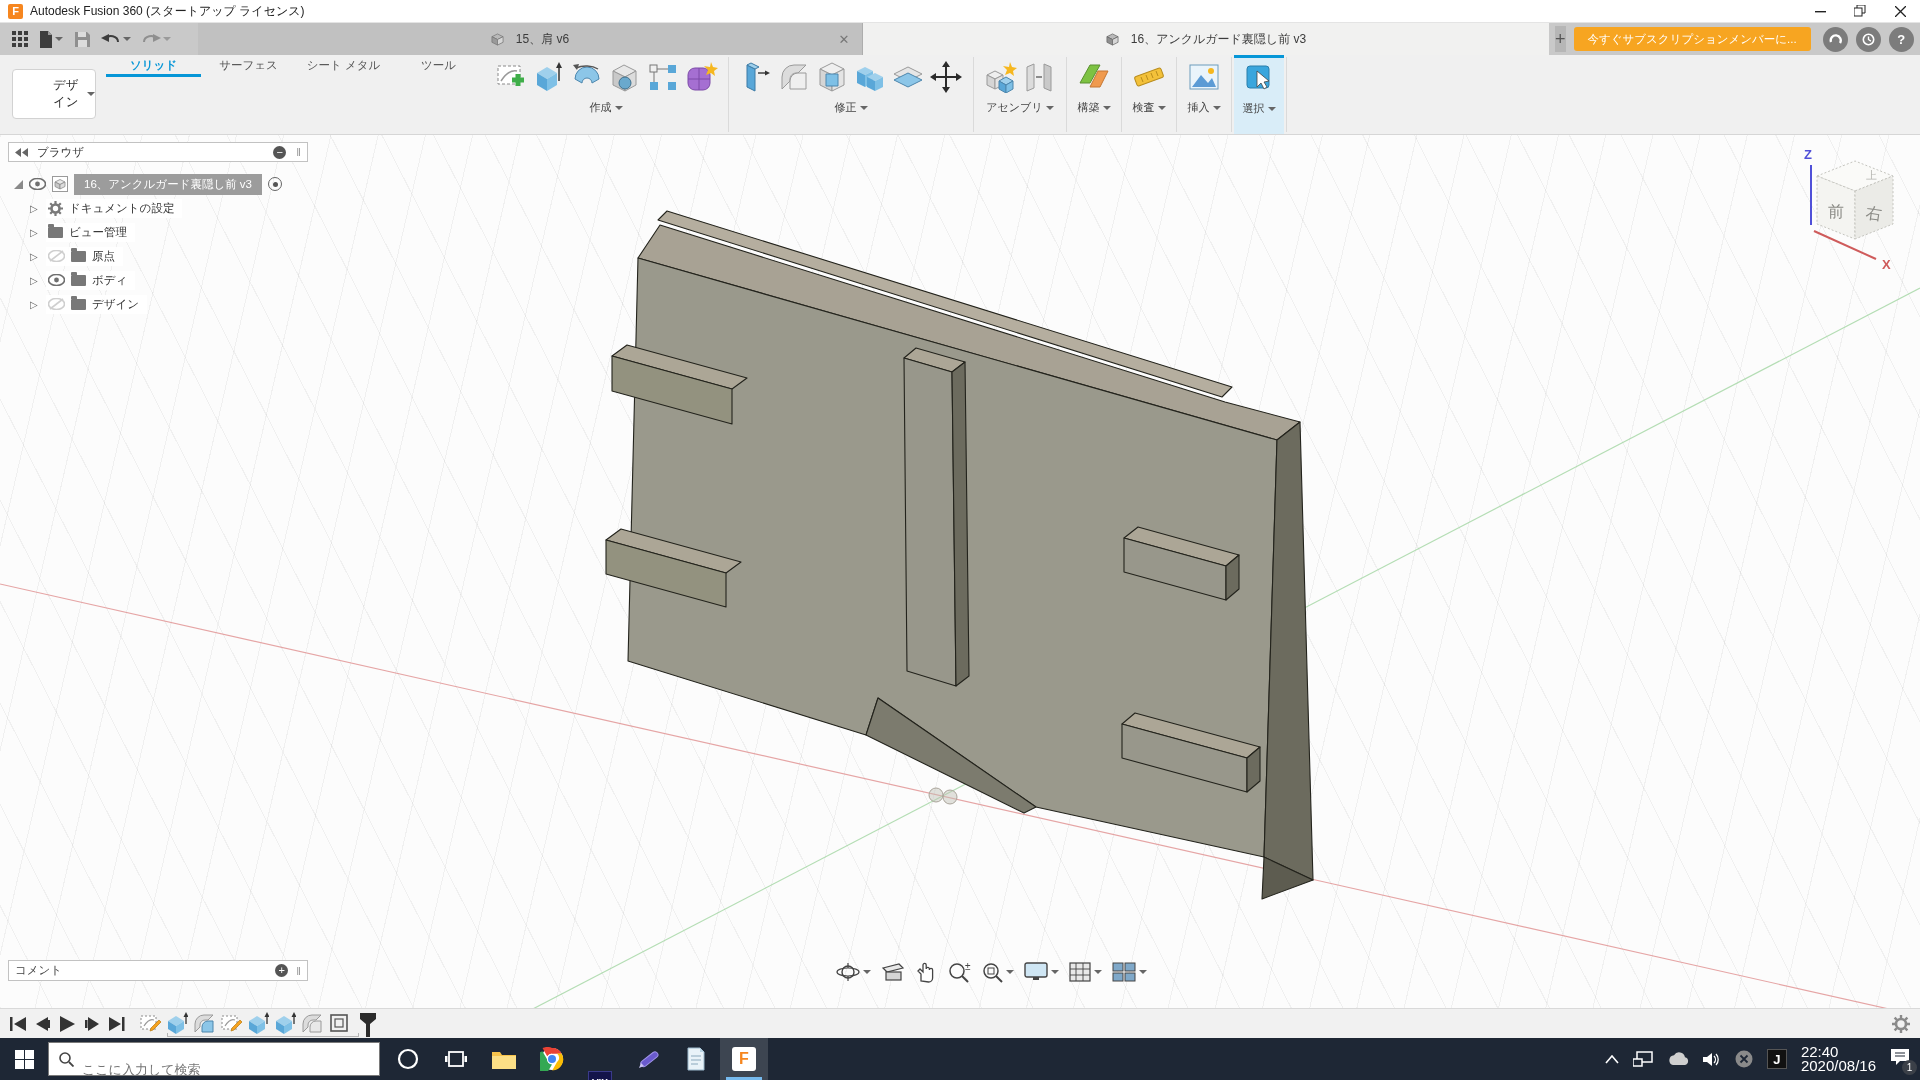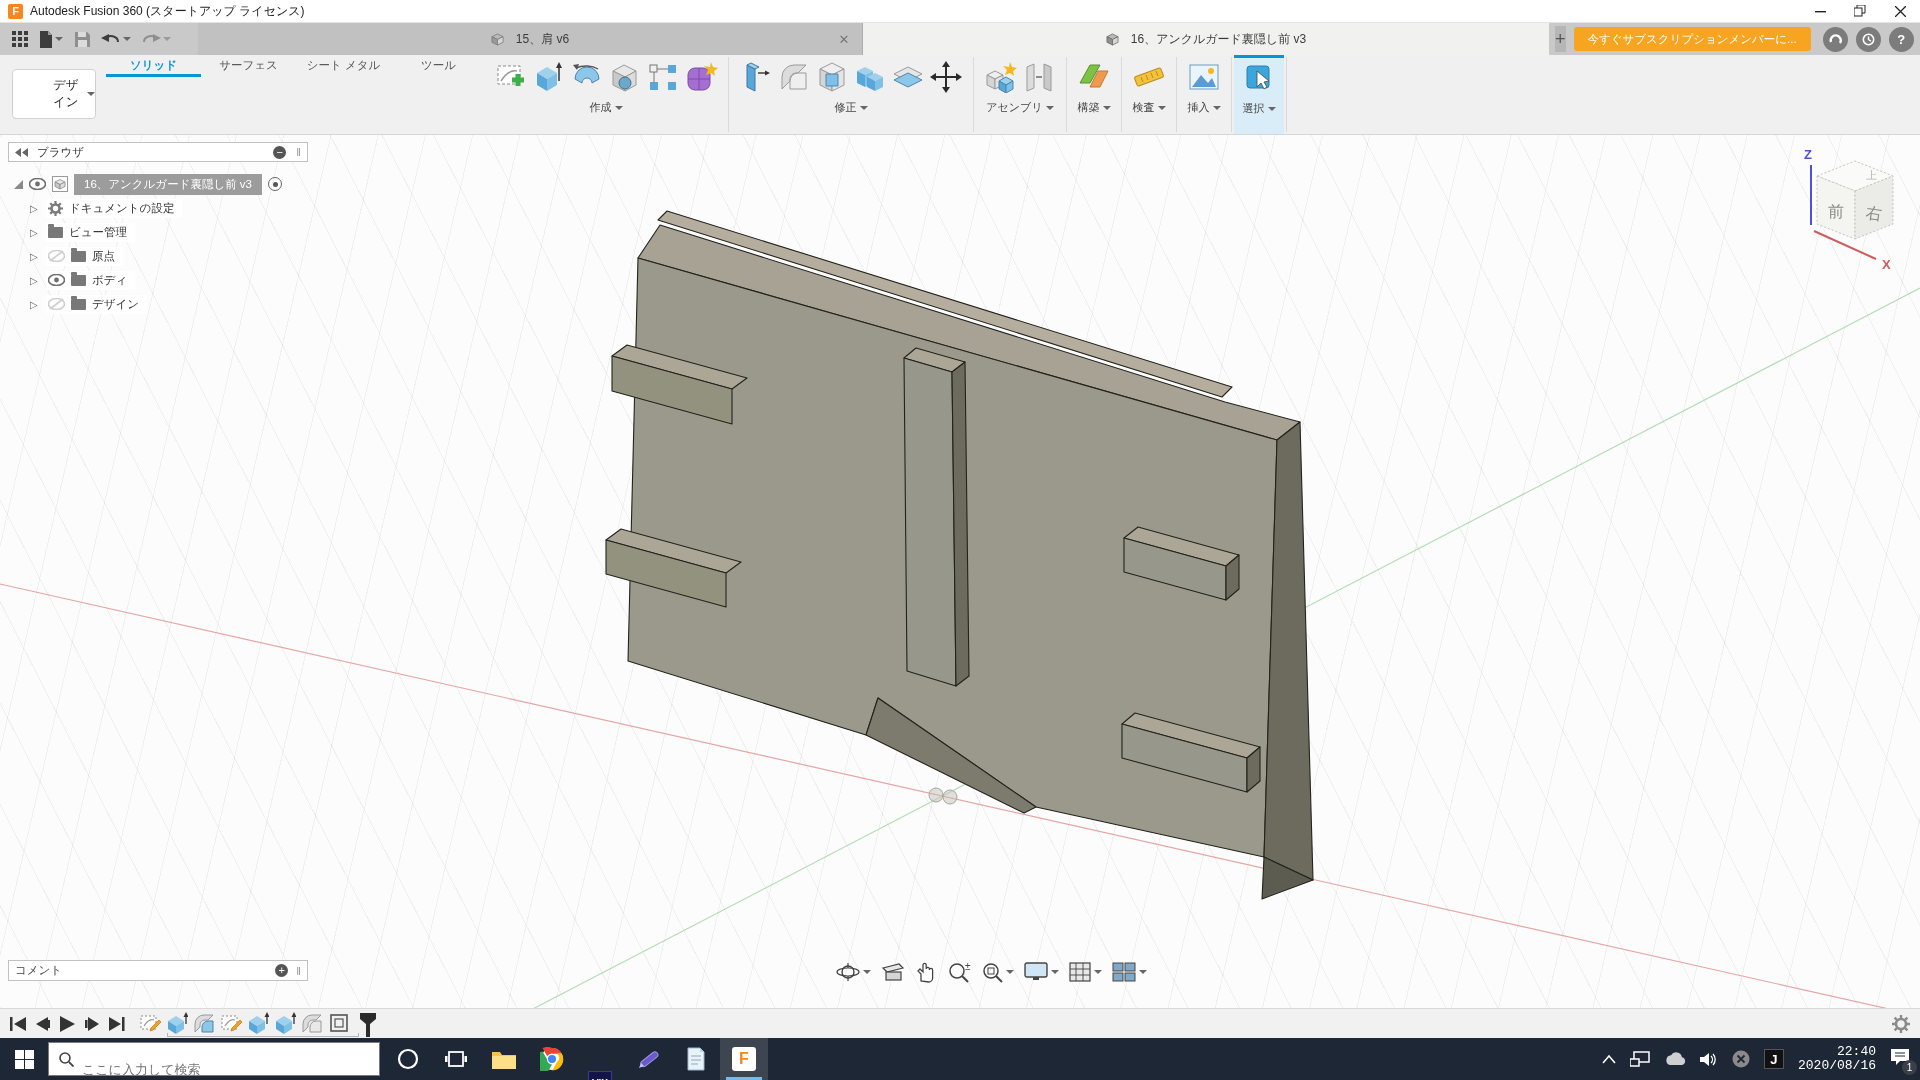--- a/index.html
+++ b/index.html
@@ -111,21 +111,21 @@
   .startbtn { width:48px; display:flex; align-items:center; justify-content:center; }
   .searchbox { width:332px; margin:4px 4px 4px 0; background:#fff; border:1px solid #7a7a7a;
     display:flex; align-items:center; gap:8px; padding:0 10px; }
   .searchbox input { border:none; outline:none; font-size:13px; color:#333; width:260px; background:transparent;
     font-family:"Liberation Sans","DejaVu Sans",sans-serif;margin-top:20px;}
   .tbicons { display:flex; }
   .tbslot { width:48px; display:flex; align-items:center; justify-content:center; position:relative;}
   .tbslot.active { background:rgba(255,255,255,0.14); }
   .tbslot.active::after { content:""; position:absolute; left:6px; right:6px; bottom:0; height:3px; background:#76b9ed;}
   .tray { margin-left:auto; display:flex; align-items:center; gap:14px; padding-right:10px; color:#fff;}
-  .clockblock { text-align:right; font-size:13px; line-height:14px; color:#fff;font-family:Liberation Mono, monospace;}
+  .clockblock { text-align:left; font-size:15px; line-height:14px; color:#fff;}
   .notif { position:relative; }
   .badge { position:absolute; right:-7px; bottom:-5px; width:15px; height:15px; background:#3b4048;
     border-radius:50%; color:#fff; font-size:10px; line-height:15px; text-align:center;}
 </style>
 </head>
 <body>
 
 <div class="titlebar">
   <div class="fusion-logo">F</div>
   <div class="titletext">Autodesk Fusion 360 (スタートアップ ライセンス)</div>

